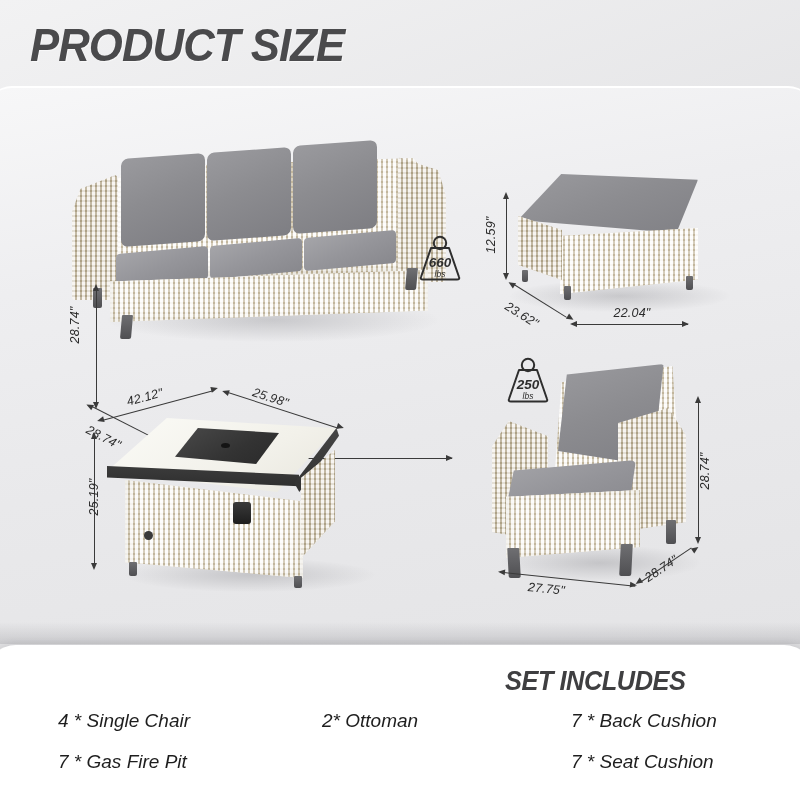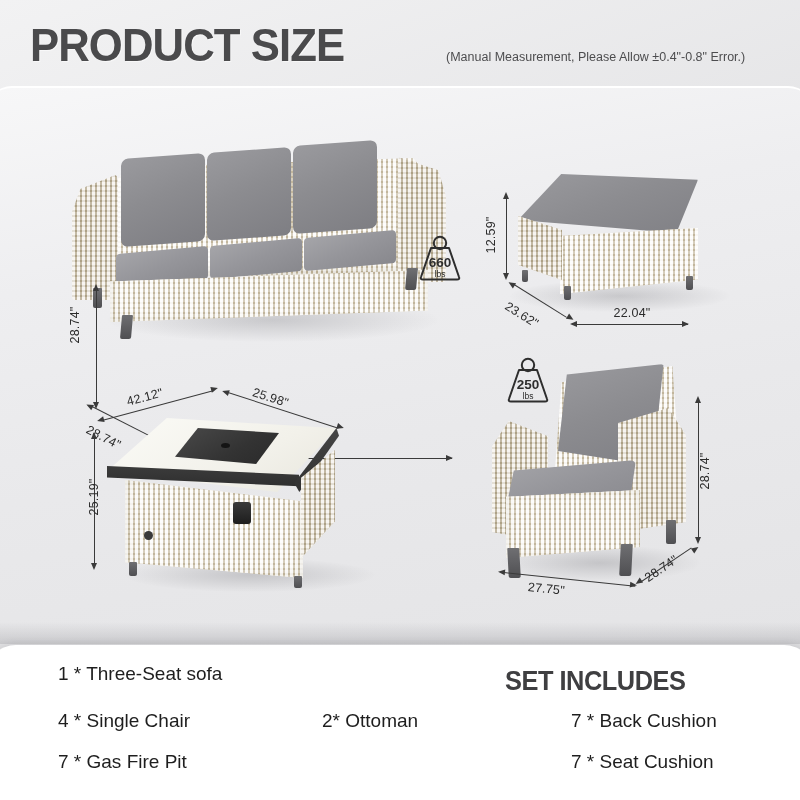--- a/index.html
+++ b/index.html
@@ -2,21 +2,21 @@
 <html><head>
 <meta charset="utf-8">
 <style>
   html,body{margin:0;padding:0;}
   body{
     width:800px;height:800px;overflow:hidden;
     font-family:"Liberation Sans", sans-serif;
     background:linear-gradient(160deg,#f2f2f3 0%,#e3e3e5 45%,#dcdcde 100%);
     position:relative;
   }
-  .stage{position:absolute;inset:0;}
+  .stage{position:absolute;inset:0;font-style:italic;}
 
   
   .header{position:absolute;left:0;top:0;width:800px;height:88px;}
   .title{
     position:absolute;left:30px;top:21px;
     font-size:47px;line-height:47px;font-weight:bold;
     color:#4a4a4c;letter-spacing:-1px;
     transform:scaleX(.93);transform-origin:left center;
     text-shadow:1px 1px 0 rgba(255,255,255,.55);
     white-space:nowrap;
@@ -91,21 +91,20 @@
   }
   .si-item{position:absolute;font-size:19px;color:#1e1e1e;white-space:nowrap;}
 </style>
 </head>
 <body>
 
 <div class="stage">
 
   <div class="header">
     <div class="title">PRODUCT SIZE</div>
-    <div class="subtitle">(Manual Measurement, Please Allow ±0.4"-0.8" Error.)</div>
   </div>
 
   <div class="panel-main"></div>
 
   <div class="obj" style="left:0;top:110px;width:440px;height:250px;margin-left:48px;">
 
     <div class="shadow" style="left:60px;top:188px;width:330px;height:44px;"></div>
 
     <div class="wicker" style="position:absolute;left:60px;top:48px;width:318px;height:118px;border-radius:10px 14px 3px 3px;
                 clip-path:polygon(0% 28%,6% 8%,96% 0%,100% 14%,100% 100%,0% 100%);box-shadow:inset 0 -6px 10px rgba(150,138,110,.25);"></div>
@@ -287,21 +286,20 @@
 
     <div class="line" style="left:34px;top:222px;width:132px;height:1px;transform:rotate(6deg);transform-origin:left center;"></div>
     <div class="arrow ar-left" style="left:28px;top:218.5px;transform:rotate(6deg);"></div>
     <div class="arrow ar-right" style="left:160px;top:232px;transform:rotate(6deg);"></div>
     <div class="dim" style="left:58px;top:230px;transform:rotate(6deg);transform-origin:left center;">27.75"</div>
   </div>
 
   <div class="panel-bottom">
     <div class="si-title" style="left:519px;top:21px;">SET INCLUDES</div>
 
-    <div class="si-item" style="left:72px;top:18px;">1 * Three-Seat sofa</div>
     <div class="si-item" style="left:72px;top:65px;">4 * Single Chair</div>
     <div class="si-item" style="left:72px;top:106px;">7 * Gas Fire Pit</div>
 
     <div class="si-item" style="left:316px;top:65px;margin-left:20px;">2* Ottoman</div>
 
     <div class="si-item" style="left:585px;top:65px;">7 * Back Cushion</div>
     <div class="si-item" style="left:585px;top:106px;">7 * Seat Cushion</div>
   </div>
 
 </div>

